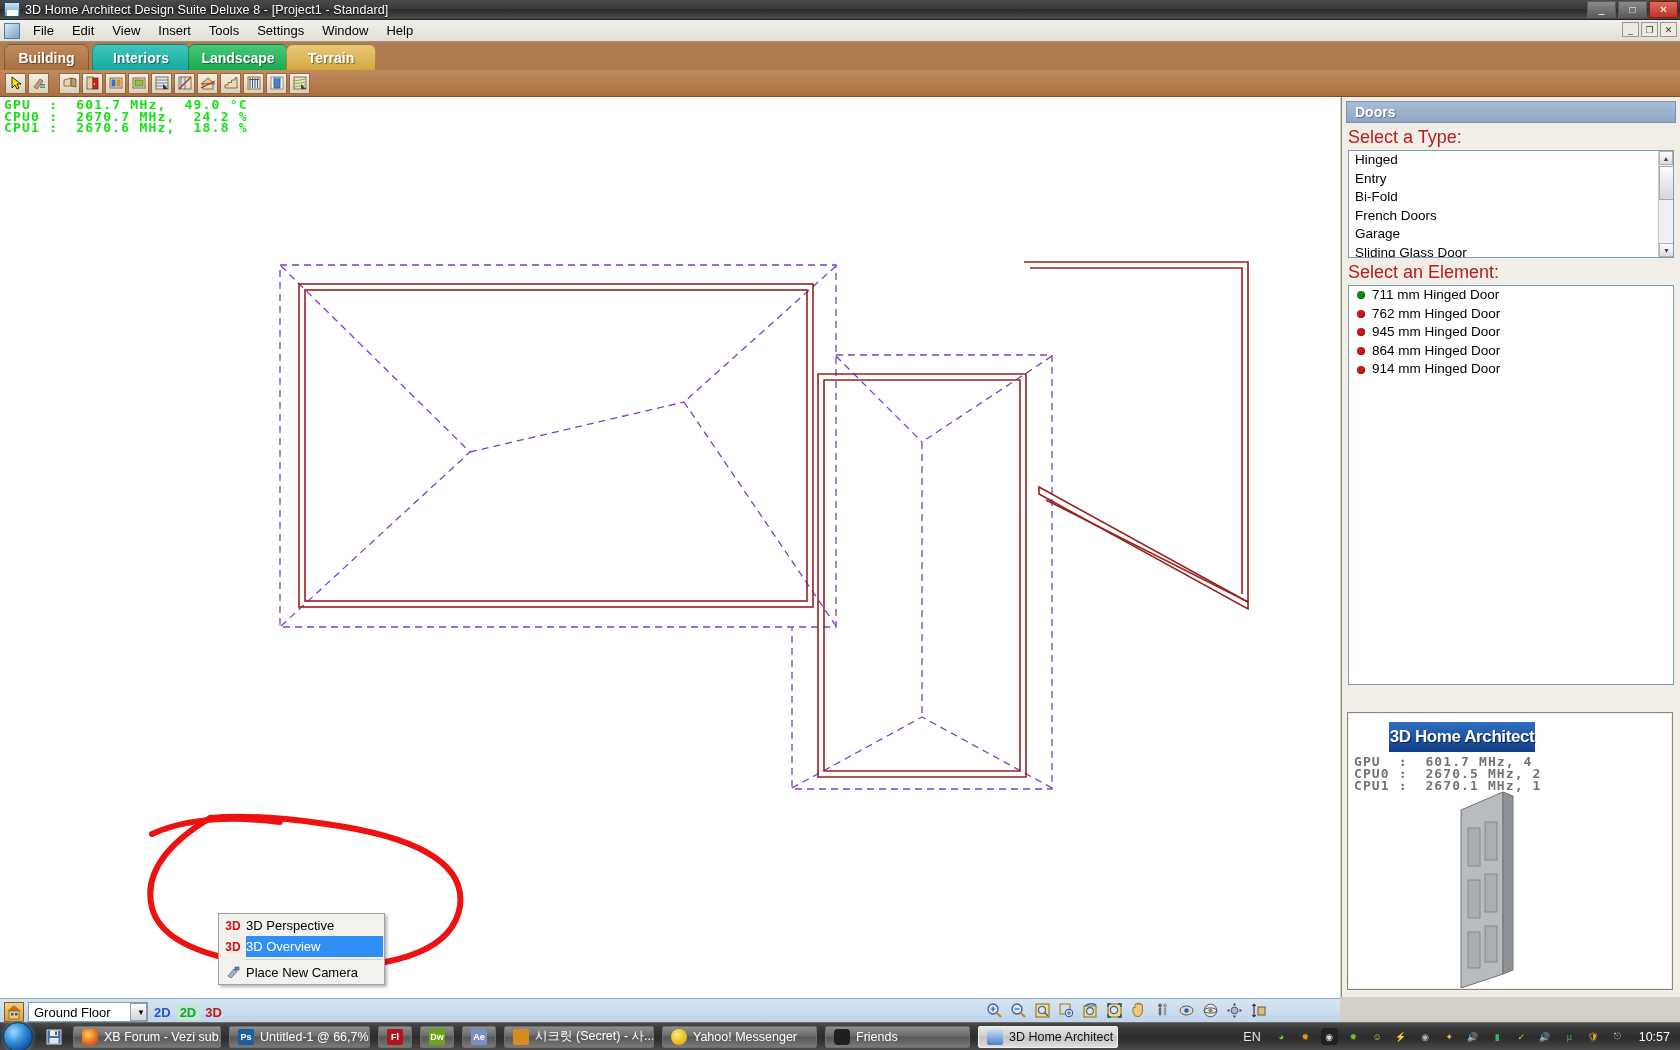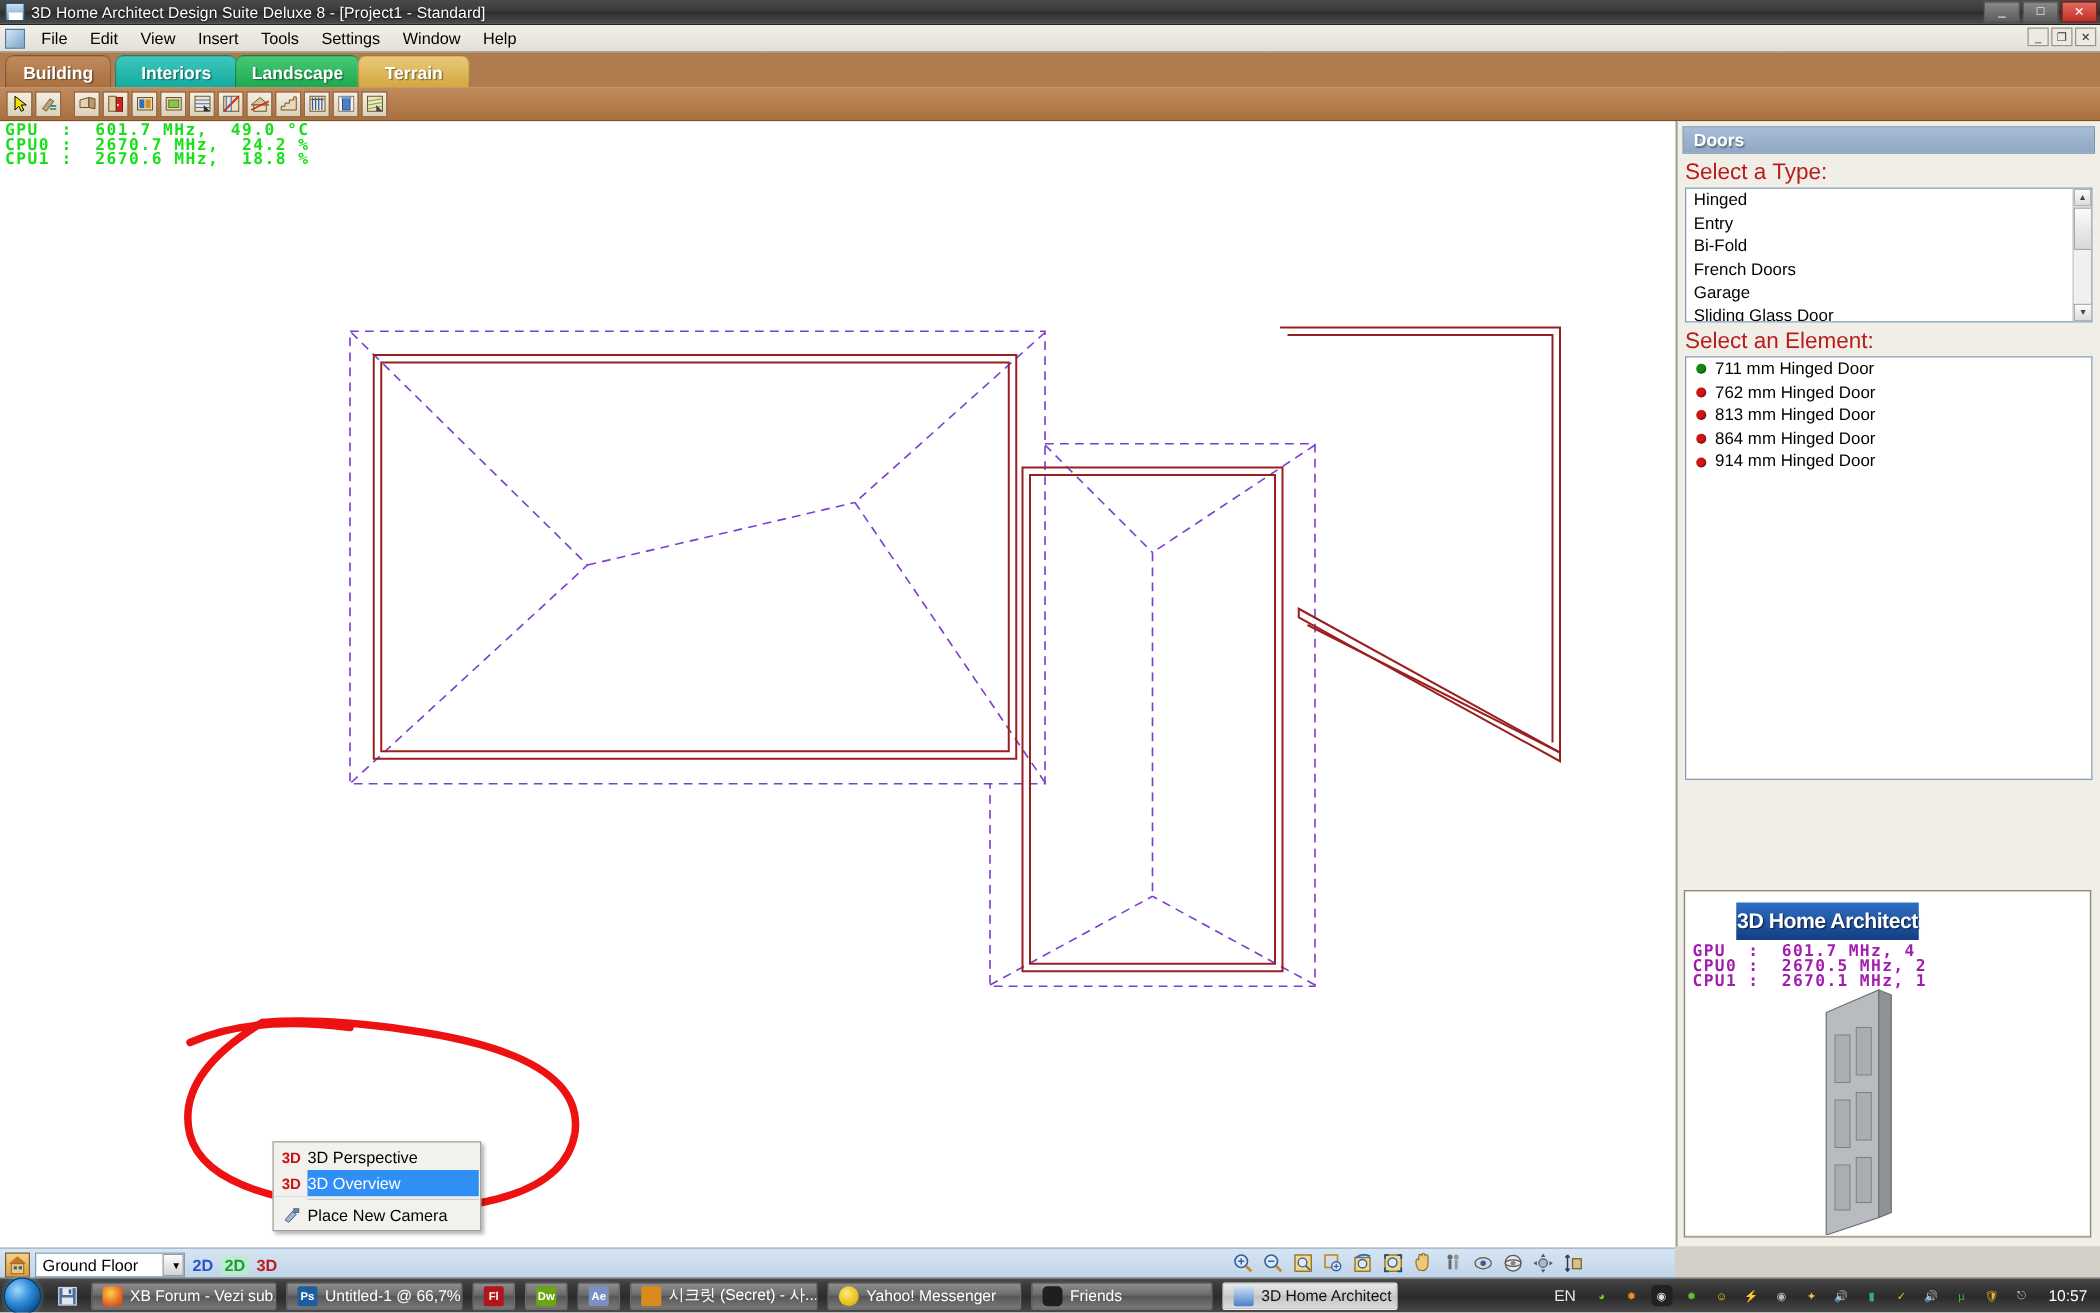--- a/index.html
+++ b/index.html
@@ -76,21 +76,21 @@
   .rpanel{ position:absolute; left:1341px; top:97px; width:339px; height:900px;
      background:#f0eee6; border-left:1px solid #8a867c; }
   .rp-head{ margin:4px 4px 0 4px; height:22px;
      background:linear-gradient(to bottom,#a7bcd6,#90a8c6);
      border:1px solid #7d93ad; display:flex; align-items:center; padding-left:8px;
      color:#fff; font-weight:bold; font-size:14px; text-shadow:1px 1px 1px rgba(0,0,0,.35);}
   .rp-label{ padding:4px 0 2px 6px; font-size:18px; color:#b91c1c;}
   .listbox{ margin:0 6px; background:#fff; border:1px solid #7f9db9; position:relative;
      overflow:hidden;}
   .lb-type{ height:108px; }
-  .lb-elem{ height:339px; }
+  .lb-elem{ height:400px; }
   .lb-item{ padding:1px 6px; font-size:13.5px; line-height:16.6px; white-space:nowrap;}
   .lb-item.dotted{ display:flex; align-items:center; gap:7px; padding-left:8px;}
   .dot{ width:8px;height:8px;border-radius:50%; flex:0 0 8px;
      box-shadow: inset -1px -1px 1px rgba(0,0,0,.35);}
   .vscroll{ position:absolute; right:0; top:0; width:15px; height:100%;
      background:#f0f0f0; border-left:1px solid #c8c8c8;}
   .vs-arrow{ height:14px; background:linear-gradient(to bottom,#fdfdfd,#dcdcdc);
      border:1px solid #b0b0b0; display:flex;align-items:center;justify-content:center;
      font-size:7px;color:#444;}
   .vs-thumb{ position:absolute; left:0; top:15px; width:15px; height:34px;
@@ -99,21 +99,21 @@
   
   .preview{ position:absolute; left:1347px; top:712px; width:326px; height:278px;
      background:#f0eee6; border:1px solid #8a867c;}
   .pv-inner{ position:absolute; left:1px; top:1px; right:1px; bottom:1px; background:#fff;
      overflow:hidden;}
   .pv-logo{ position:absolute; left:40px; top:8px; width:146px; height:30px;
      background:linear-gradient(to bottom,#2e6fc4,#143d84);
      color:#fff; font-weight:bold; font-size:17px;
      display:flex; align-items:center; justify-content:center; letter-spacing:-0.4px;
      text-shadow:1px 1px 1px rgba(0,0,0,.6);}
-  .pv-osd{ position:absolute; left:5px; top:42px; color:#a21caf;
+  .pv-osd{ position:absolute; left:5px; top:42px; color:#737373;
      font-family:"DejaVu Sans Mono", monospace; font-size:13px; font-weight:bold;
      line-height:12px; letter-spacing:1.1px; white-space:pre;}
 
   
   .bottombar{ position:absolute; left:0; top:998px; width:1340px; height:27px;
      background:linear-gradient(to bottom,#d6e5f3,#bed3e8);
      border-top:1px solid #8fa8bf; display:flex; align-items:center; padding-left:4px;}
   .house-ico{ width:20px;height:20px;margin-right:4px;
      background:linear-gradient(to bottom,#f3d28a,#d99b3e); border:1px solid #8a5a1d;}
   .floorsel{ width:120px; height:20px; background:#fff; border:1px solid #7f9db9;
@@ -352,21 +352,21 @@
       <div class="lb-item dotted">
         <span class="dot" style="background:#128a12"></span>
         <span>711 mm Hinged Door</span>
       </div>
       <div class="lb-item dotted">
         <span class="dot" style="background:#d01515"></span>
         <span>762 mm Hinged Door</span>
       </div>
       <div class="lb-item dotted">
         <span class="dot" style="background:#d01515"></span>
-        <span>813 mm Hinged Door</span>
+        <span>945 mm Hinged Door</span>
       </div>
       <div class="lb-item dotted">
         <span class="dot" style="background:#d01515"></span>
         <span>864 mm Hinged Door</span>
       </div>
       <div class="lb-item dotted">
         <span class="dot" style="background:#d01515"></span>
         <span>914 mm Hinged Door</span>
       </div>
     </div>

